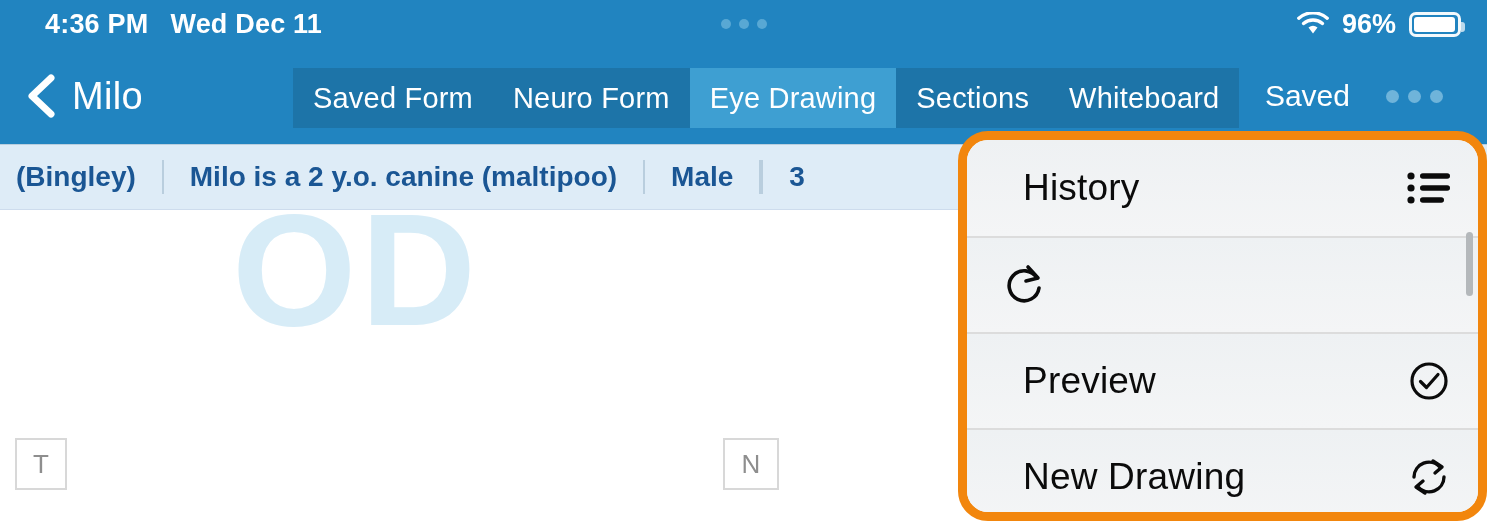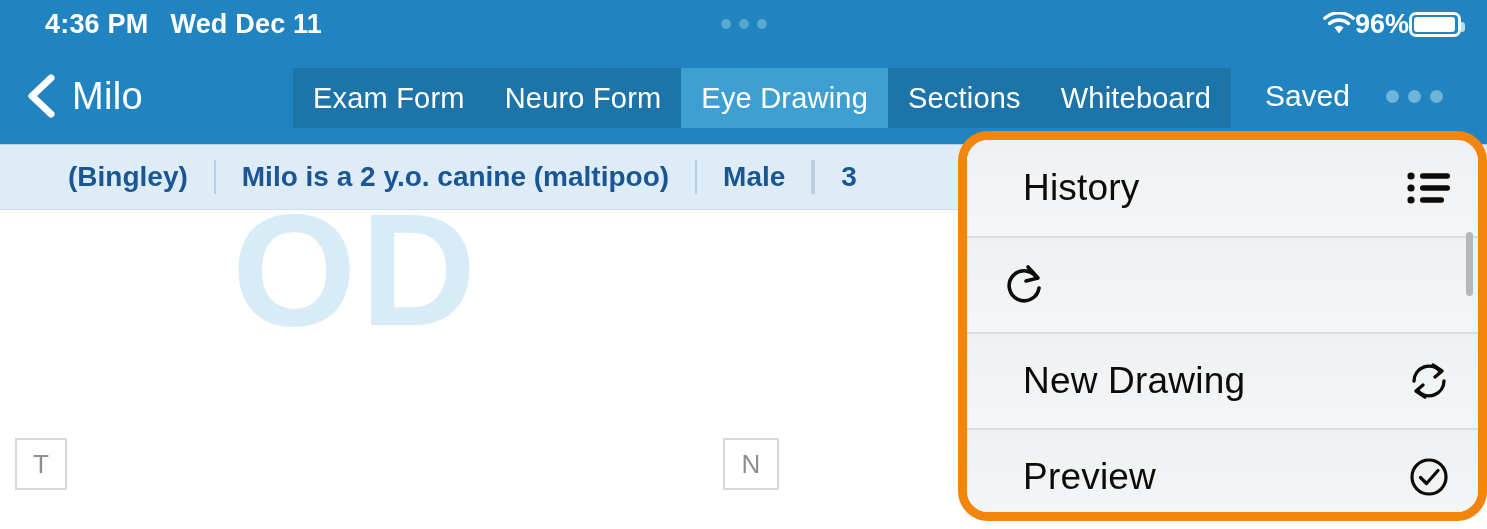--- a/index.html
+++ b/index.html
@@ -34,21 +34,21 @@
     display: flex; align-items: center; justify-content: center;
     pointer-events: none;
   }
   .dots3 { display: flex; gap: 8px; }
   .dots3 i {
     display: block; width: 10px; height: 10px; border-radius: 50%;
     background: #58a8d4;
   }
   .sb-right {
     position: absolute; right: 26px; top: 0; height: 48px;
-    display: flex; align-items: center;  text-align: center;
+    display: flex; align-items: center; gap: 13px; text-align: center;
   }
   .sb-pct { font-size: 27px; font-weight: bold; }
   .wifi-ico { width: 32px; height: 24px; display:block; }
   .batt {
     position: relative; width: 52px; height: 25px;
     border: 3px solid rgba(255,255,255,0.95);
     border-radius: 7px;
   }
   .batt::after {
     content: ""; position: absolute; right: -7px; top: 7px;
@@ -111,21 +111,21 @@
     background: #deecf7;
     border-top: 1px solid #b9cede;
     border-bottom: 1px solid #cddced;
     display: flex; align-items: center;
     overflow: hidden;
   }
   .pb-item {
     color: #1a5694; font-size: 28px; font-weight: bold;
     padding: 0 26px; white-space: nowrap;
   }
-  .pb-item:first-child { padding-left: 36px; margin-left: 32px; }
+  .pb-item:first-child { padding-left: 16px; }
   .pb-sep { width: 2px; height: 34px; background: #b9cede; flex: 0 0 auto; }
 
   
   .canvas {
     position: absolute; left: 0; top: 210px;
     width: 1487px; height: 319px;
     background: #ffffff;
     overflow: hidden;
   }
   .watermark {
@@ -219,21 +219,21 @@
       <span class="chev">
         <svg viewBox="0 0 34 46" width="34" height="46">
           <path d="M27 5 L8 23 L27 41" stroke="#ffffff" stroke-width="7" fill="none" stroke-linecap="round" stroke-linejoin="round"></path>
         </svg>
       </span>
       <span class="back-label">Milo</span>
     </div>
 
     <div class="tabbar">
       <div class="tab">
-        <span>Exam Form</span>
+        <span>Saved Form</span>
       </div>
       <div class="tab">
         <span>Neuro Form</span>
       </div>
       <div class="tab selected">
         <span>Eye Drawing</span>
       </div>
       <div class="tab">
         <span>Sections</span>
       </div>
@@ -297,38 +297,38 @@
       <div class="menu-item">
         <span class="mi-icon">
           <svg width="44" height="46" viewBox="0 0 44 46">
             <path d="M33 16 A15 15 0 1 0 35 26" stroke="#0b0b0b" stroke-width="3.6" fill="none" stroke-linecap="round"></path>
             <path d="M24 5 L34 16 L22 19" stroke="#0b0b0b" stroke-width="3.6" fill="none" stroke-linecap="round" stroke-linejoin="round"></path>
           </svg>
         </span>
       </div>
 
       <div class="menu-item">
+        <span class="mi-label">Preview</span>
+        <span class="mi-icon">
+          <svg width="44" height="44" viewBox="0 0 44 44">
+            <circle cx="22" cy="22" r="17" stroke="#0b0b0b" stroke-width="3.2" fill="none"></circle>
+            <path d="M13.5 22.5 L19.5 28.5 L31 15.5" stroke="#0b0b0b" stroke-width="3.2" fill="none" stroke-linecap="round" stroke-linejoin="round"></path>
+          </svg>
+        </span>
+      </div>
+
+      <div class="menu-item">
         <span class="mi-label">New Drawing</span>
         <span class="mi-icon">
           <svg width="44" height="44" viewBox="0 0 44 44">
             <path d="M7 22 A15 15 0 0 1 33 12" stroke="#0b0b0b" stroke-width="3.4" fill="none" stroke-linecap="round"></path>
             <path d="M37 22 A15 15 0 0 1 11 32" stroke="#0b0b0b" stroke-width="3.4" fill="none" stroke-linecap="round"></path>
             <path d="M26 6 L35 12 L28 18" stroke="#0b0b0b" stroke-width="3.4" fill="none" stroke-linecap="round" stroke-linejoin="round"></path>
             <path d="M18 38 L9 32 L16 26" stroke="#0b0b0b" stroke-width="3.4" fill="none" stroke-linecap="round" stroke-linejoin="round"></path>
           </svg>
         </span>
       </div>
 
-      <div class="menu-item">
-        <span class="mi-label">Preview</span>
-        <span class="mi-icon">
-          <svg width="44" height="44" viewBox="0 0 44 44">
-            <circle cx="22" cy="22" r="17" stroke="#0b0b0b" stroke-width="3.2" fill="none"></circle>
-            <path d="M13.5 22.5 L19.5 28.5 L31 15.5" stroke="#0b0b0b" stroke-width="3.2" fill="none" stroke-linecap="round" stroke-linejoin="round"></path>
-          </svg>
-        </span>
-      </div>
-
     </div>
     <div class="menu-scrollbar"></div>
   </div>
 
 </div>
 
 </body></html>

